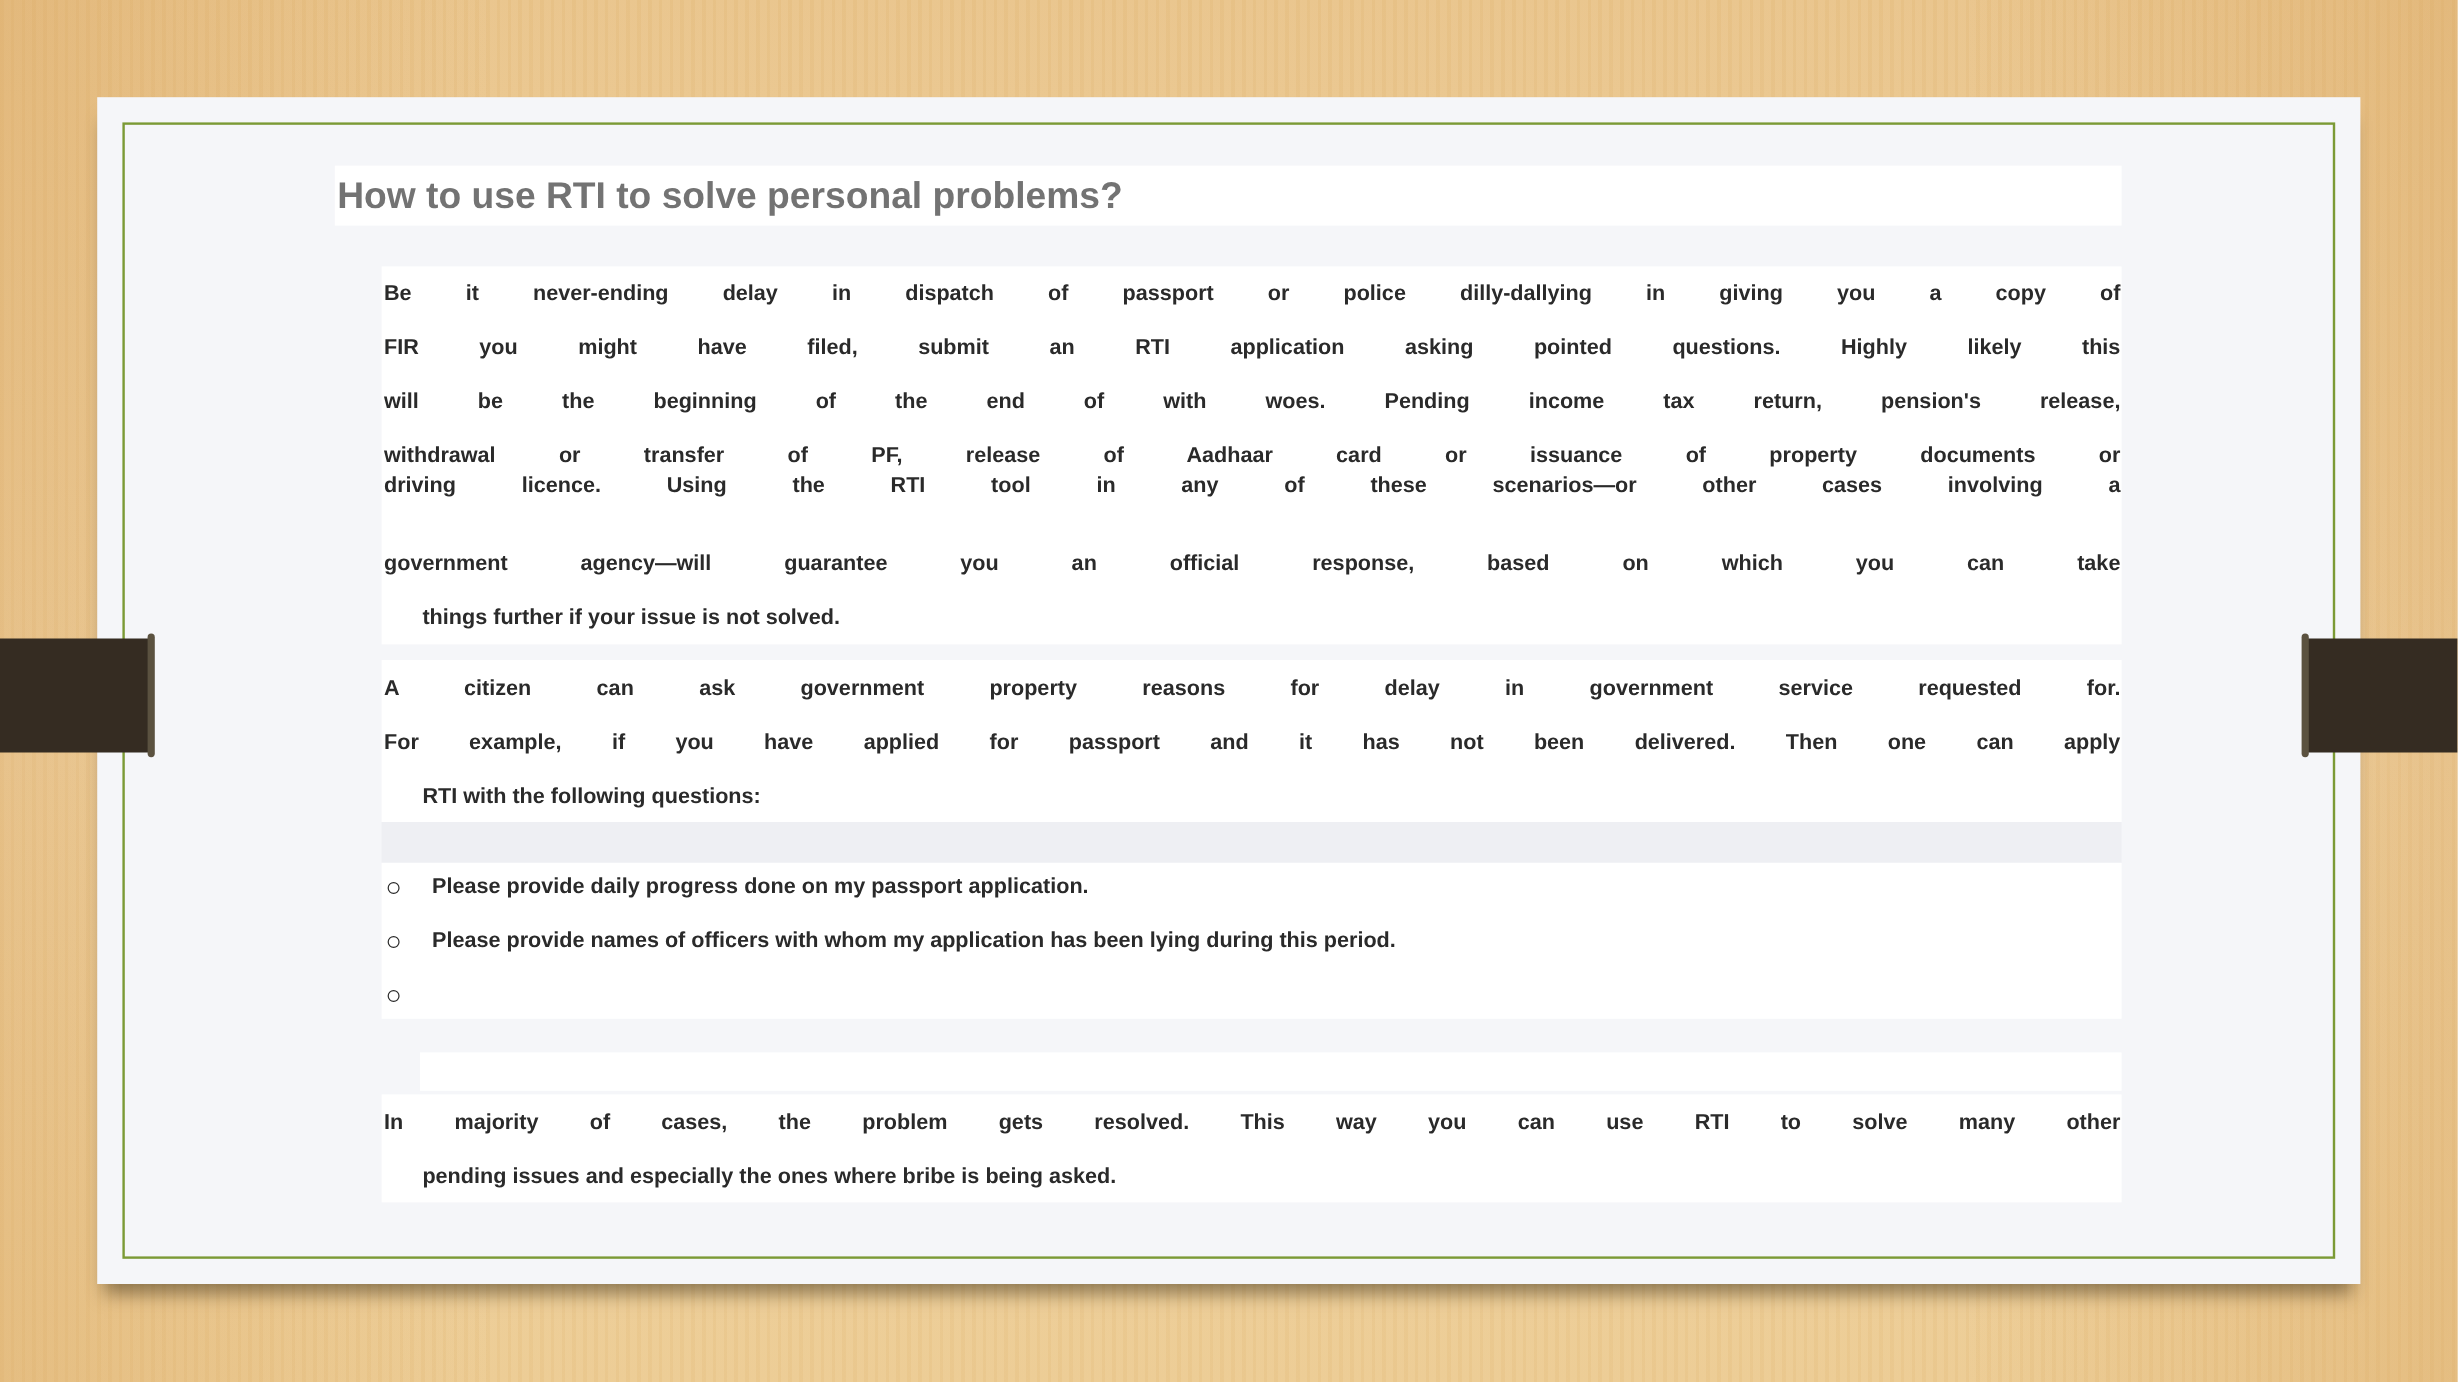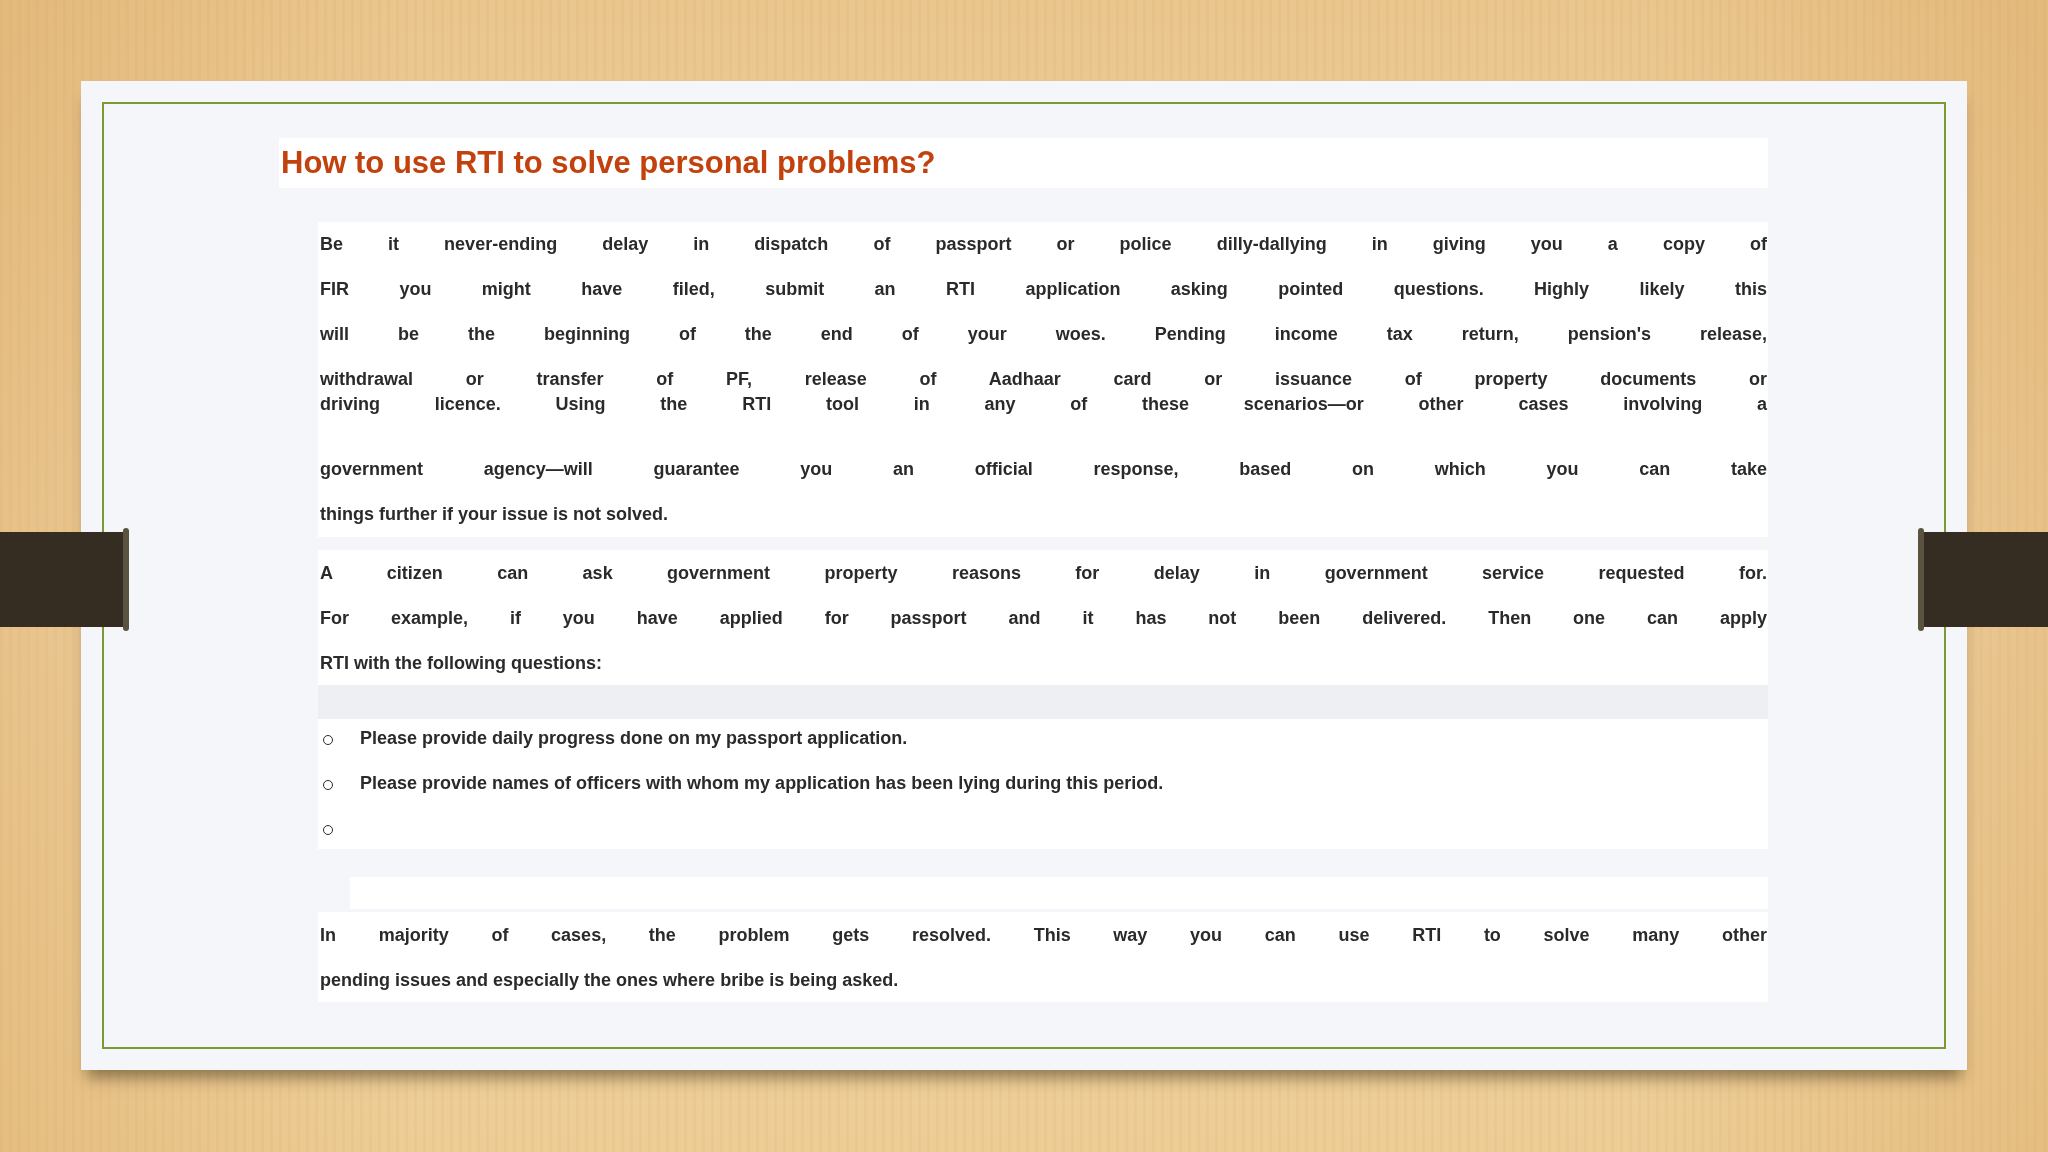--- a/index.html
+++ b/index.html
@@ -33,28 +33,28 @@
   .clip.right .clip-end { left: -2px; }
 
   .band {
     position: absolute; left: 318px; width: 1450px; background: #ffffff;
   }
   .title-band { left: 279px; width: 1489px; }
   .gap-band { background: #eeeff3; }
 
   .title {
     position: absolute; left: 281px; top: 145px; height: 36px; line-height: 36px;
-    font-size: 31px; font-weight: bold; color: #c2410c; white-space: nowrap;
+    font-size: 31px; font-weight: bold; color: #737373; white-space: nowrap;
   }
   .line {
     position: absolute; left: 320px; width: 1447px; height: 45px; line-height: 45px;
     font-size: 18px; font-weight: bold; color: #2a2a2a; white-space: nowrap;
     text-align: justify; text-align-last: justify;
   }
-  .line.last { text-align-last: left; }
+  .line.last { text-align-last: left; margin-left: 32px; }
   .bullet-row {
     position: absolute; left: 320px; width: 1450px; height: 45px; line-height: 45px;
     font-size: 18px; font-weight: bold; color: #2a2a2a; white-space: nowrap;
   }
   .bullet-icon {
     position: absolute; left: 3px; top: 19px; width: 8px; height: 8px;
     border: 1.5px solid #2a2a2a; border-radius: 50%;
   }
   .bullet-text { position: absolute; left: 40px; top: 0; }
 </style>
@@ -77,21 +77,21 @@
 <div class="band gap-band" style="top:685px;height:34px;"></div>
 <div class="band" style="top:719px;height:130px;"></div>
 <div class="band" style="top:877px;height:32px;left:350px;width:1418px;"></div>
 <div class="band" style="top:912px;height:90px;"></div>
 
 <div class="title">How to use RTI to solve personal problems?</div>
 
 <div>
   <div class="line" style="top:222px;">Be it never-ending delay in dispatch of passport or police dilly-dallying in giving you a copy of</div>
   <div class="line" style="top:267px;">FIR you might have filed, submit an RTI application asking pointed questions. Highly likely this</div>
-  <div class="line" style="top:312px;">will be the beginning of the end of your woes. Pending income tax return, pension's release,</div>
+  <div class="line" style="top:312px;">will be the beginning of the end of with woes. Pending income tax return, pension's release,</div>
   <div class="line" style="top:357px;">withdrawal or transfer of PF, release of Aadhaar card or issuance of property documents or</div>
   <div class="line" style="top:382px;">driving licence. Using the RTI tool in any of these scenarios—or other cases involving a</div>
   <div class="line" style="top:447px;">government agency—will guarantee you an official response, based on which you can take</div>
   <div class="line last" style="top:492px;">things further if your issue is not solved.</div>
 </div>
 
 <div>
   <div class="line" style="top:551px;">A citizen can ask government property reasons for delay in government service requested for.</div>
   <div class="line" style="top:596px;">For example, if you have applied for passport and it has not been delivered. Then one can apply</div>
   <div class="line last" style="top:641px;">RTI with the following questions:</div>

